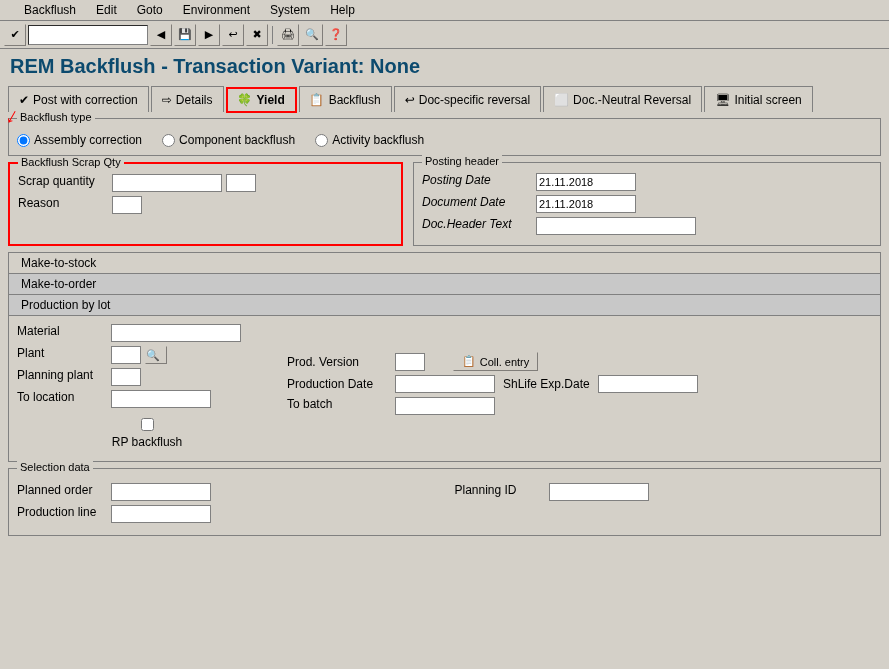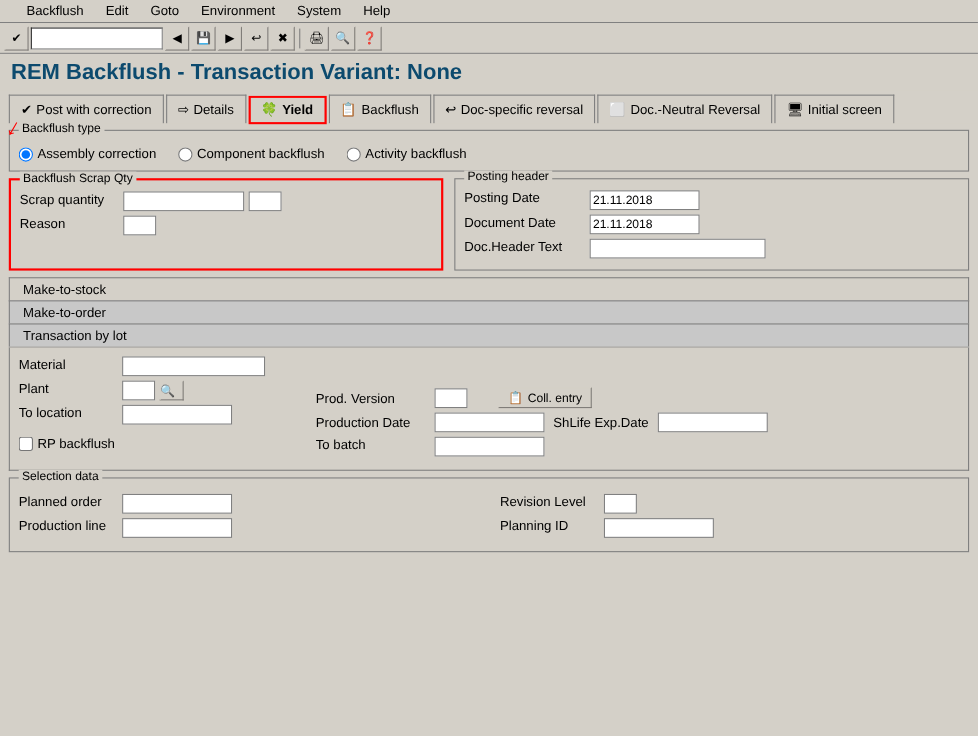--- a/index.html
+++ b/index.html
@@ -215,21 +215,21 @@
 
     
     .sel-data-grid {
       display: flex;
       gap: 20px;
       padding-top: 4px;
     }
     .sel-col { flex: 1; }
 
     
-    .post-label { min-width: 110px; }
+    .post-label { min-width: 110px; font-style: italic; }
     .post-input { width: 100px; }
 
     
     .form-grid-left { min-width: 260px; }
     .form-grid-right { min-width: 320px; flex: 1; margin-top: 28px; }
 
     input[type="text"], input[type="input"] {
       outline: none;
     }
     input[type="radio"] { cursor: pointer; }
@@ -347,45 +347,49 @@
         <span class="field-label post-label">Doc.Header Text</span>
         <input type="text" class="field-input" style="width: 160px;" value="">
       </div>
     </div>
   </div>
 
   <div>
     <div class="inner-tab-bar">
       <div class="inner-tab active">Make-to-stock</div>
       <div class="inner-tab">Make-to-order</div>
-      <div class="inner-tab">Transaction by lot</div>
+      <div class="inner-tab">Production by lot</div>
     </div>
     <div class="form-area">
       <div style="display: flex; gap: 10px;">
 
         <div class="form-grid-left">
 
           <div class="field-row">
             <span class="field-label">Material</span>
             <input type="text" class="field-input" style="width: 130px;" value="">
           </div>
 
           <div class="field-row">
             <span class="field-label">Plant</span>
             <input type="text" class="field-input field-input-sm" value="" style="">
             <button class="coll-btn" style="width: 22px; height: 18px; padding: 0; font-size: 11px;">🔍</button>
           </div>
 
+          <div class="field-row">
+            <span class="field-label">Planning plant</span>
+            <input type="text" class="field-input field-input-sm" value="" style="">
+          </div>
 
           <div class="field-row">
             <span class="field-label">To location</span>
             <input type="text" class="field-input field-input-md" value="" style="">
           </div>
 
-          <div class="checkbox-row" style="margin-top: 10px;">
+          <div class="checkbox-row" style="margin-top: 10px; flex-direction: column;">
             <input type="checkbox" style="">
             <span>RP backflush</span>
           </div>
         </div>
 
         <div class="form-grid-right">
 
           <div style="display: flex; align-items: center; gap: 8px; margin-bottom: 4px;">
             <span class="field-label" style="min-width: 100px;">Prod. Version</span>
             <input type="text" class="field-input field-input-sm" value="" style="">
@@ -422,24 +426,20 @@
           <span class="field-label">Planned order</span>
           <input type="text" class="field-input field-input-md" value="" style="">
         </div>
         <div class="field-row">
           <span class="field-label">Production line</span>
           <input type="text" class="field-input field-input-md" value="" style="">
         </div>
       </div>
       <div class="sel-col">
         <div class="field-row">
-          <span class="field-label">Revision Level</span>
-          <input type="text" class="field-input field-input-sm" value="" style="">
-        </div>
-        <div class="field-row">
           <span class="field-label">Planning ID</span>
           <input type="text" class="field-input field-input-md" value="" style="">
         </div>
       </div>
     </div>
   </div>
 
 </div>
 
 <div style="position: fixed; top: 88px; left: 240px; color: red; font-size: 24px; pointer-events: none; transform: rotate(-30deg);">↑</div>

